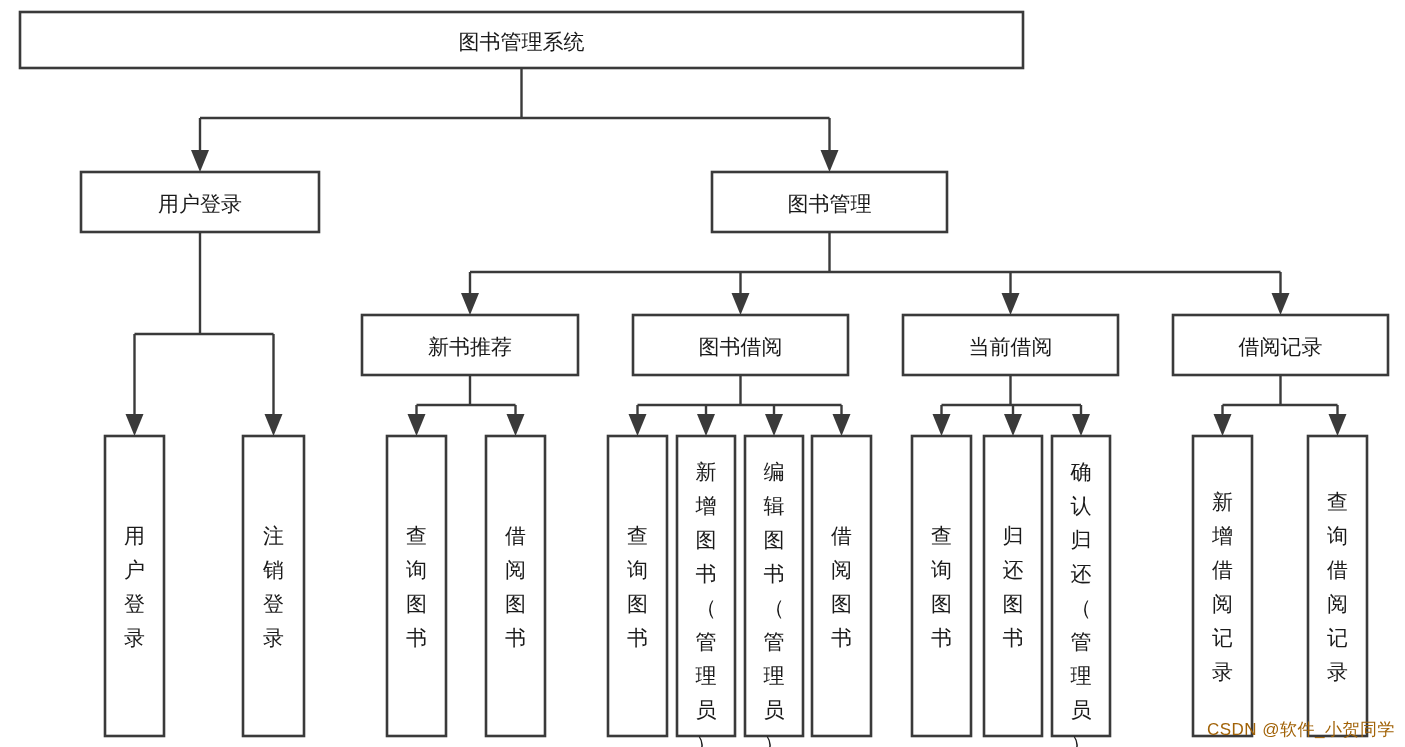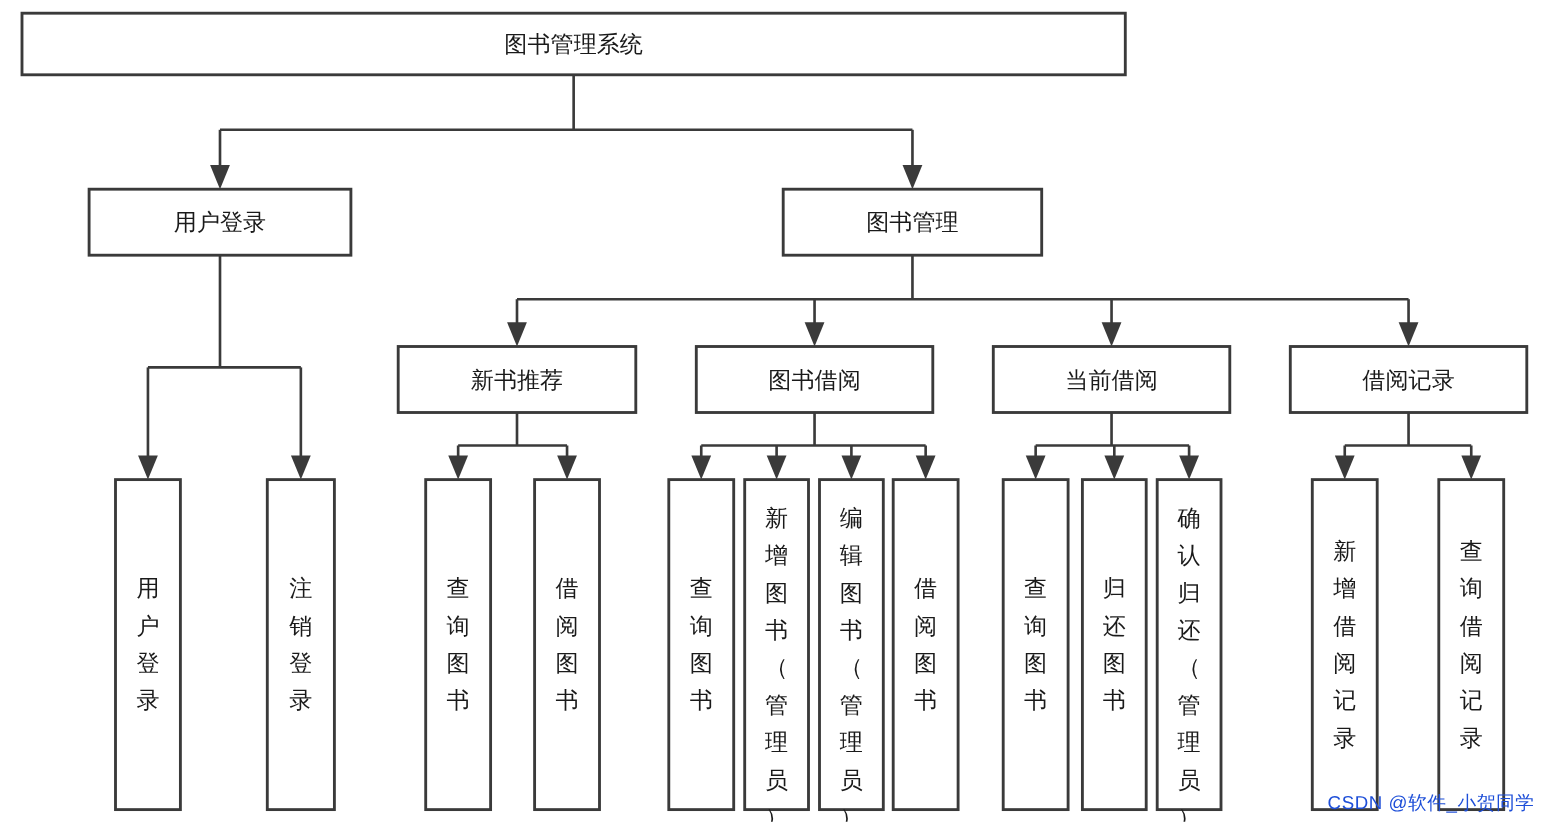--- a/index.html
+++ b/index.html
@@ -55,21 +55,21 @@
   .node-label.vertical {
     font-size: 21px;
     text-anchor: middle;
   }
   .watermark {
     position: absolute;
     right: 10px;
     bottom: 6px;
     font-family: "Liberation Sans", "DejaVu Sans", sans-serif;
     font-size: 17px;
-    color: #1d4ed8;
+    color: #a16207;
     white-space: nowrap;
     letter-spacing: 0.5px;
     user-select: none;
   }
 </style>
 </head>
 <body>
 
 <div id="diagram-root">
   <svg class="flow" viewBox="0 0 1405 747" xmlns="http://www.w3.org/2000/svg">

